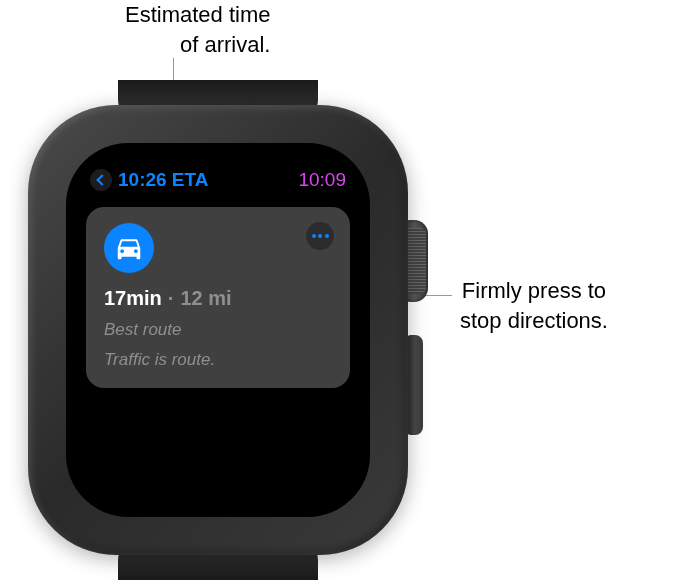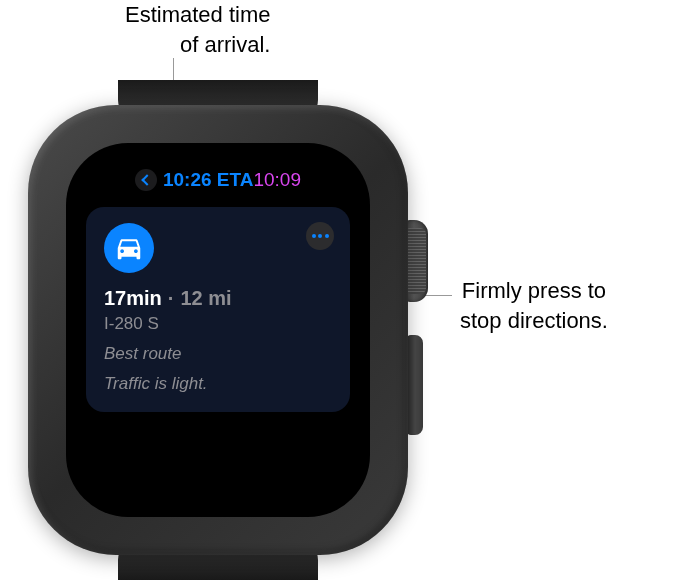--- a/index.html
+++ b/index.html
@@ -141,21 +141,21 @@
       bottom: 38px;
       background: #000;
       border-radius: 62px;
       padding: 22px 20px;
       overflow: hidden;
     }
     
     .status-bar {
       display: flex;
       align-items: center;
-      justify-content: center;
+      justify-content: space-between;
       height: 30px;
       padding: 0 4px;
     }
     
     .status-left {
       display: flex;
       align-items: center;
       gap: 6px;
     }
     
@@ -186,21 +186,21 @@
     }
     
     .time {
       color: #d946ef;
       font-size: 19px;
       font-weight: 400;
     }
     
     .route-card {
       margin-top: 12px;
-      background: #0f172a;
+      background: #404040;
       border-radius: 18px;
       padding: 16px 18px 18px;
       position: relative;
     }
     
     .car-icon-circle {
       width: 50px;
       height: 50px;
       background: #0a84ff;
       border-radius: 50%;
@@ -318,21 +318,20 @@
           <div class="more-dot"></div>
           <div class="more-dot"></div>
         </div>
 
         <div class="route-info">
           <div class="route-primary">
             <span>17min</span>
             <span class="route-separator">·</span>
             <span class="route-distance">12 mi</span>
           </div>
-          <div class="route-road">I-280 S</div>
           <div class="route-detail">Best route</div>
-          <div class="route-detail">Traffic is light.</div>
+          <div class="route-detail">Traffic is route.</div>
         </div>
       </div>
 
     </div>
   </div>
 </div>
 
 </body></html>

